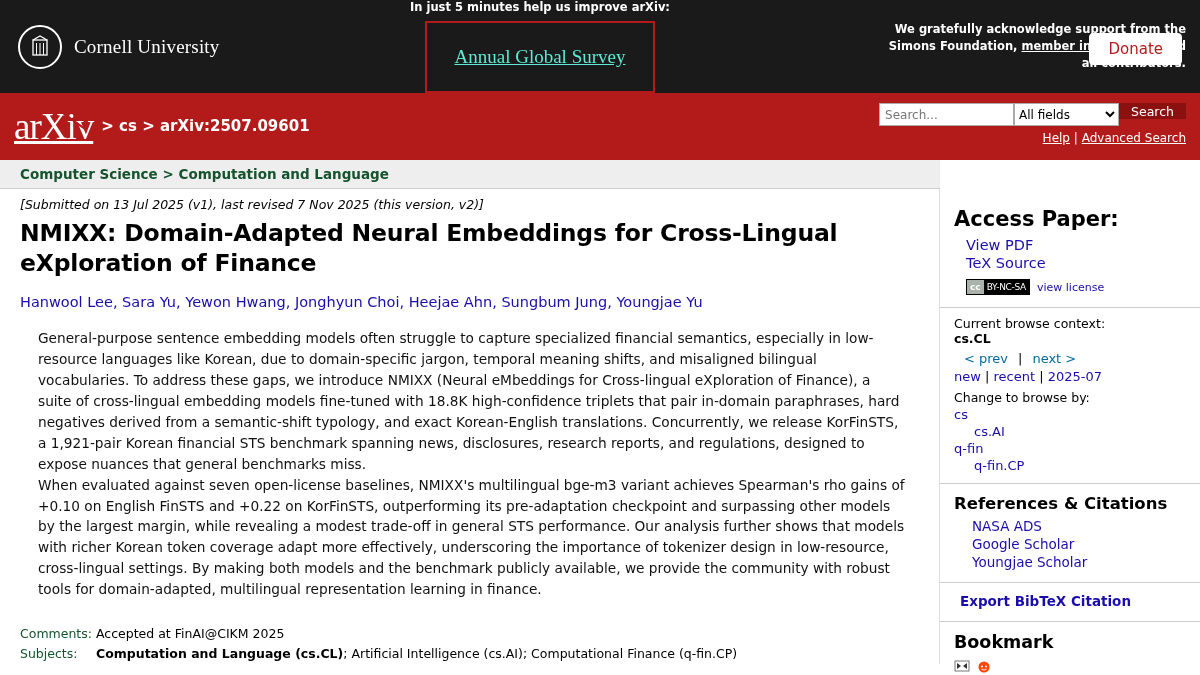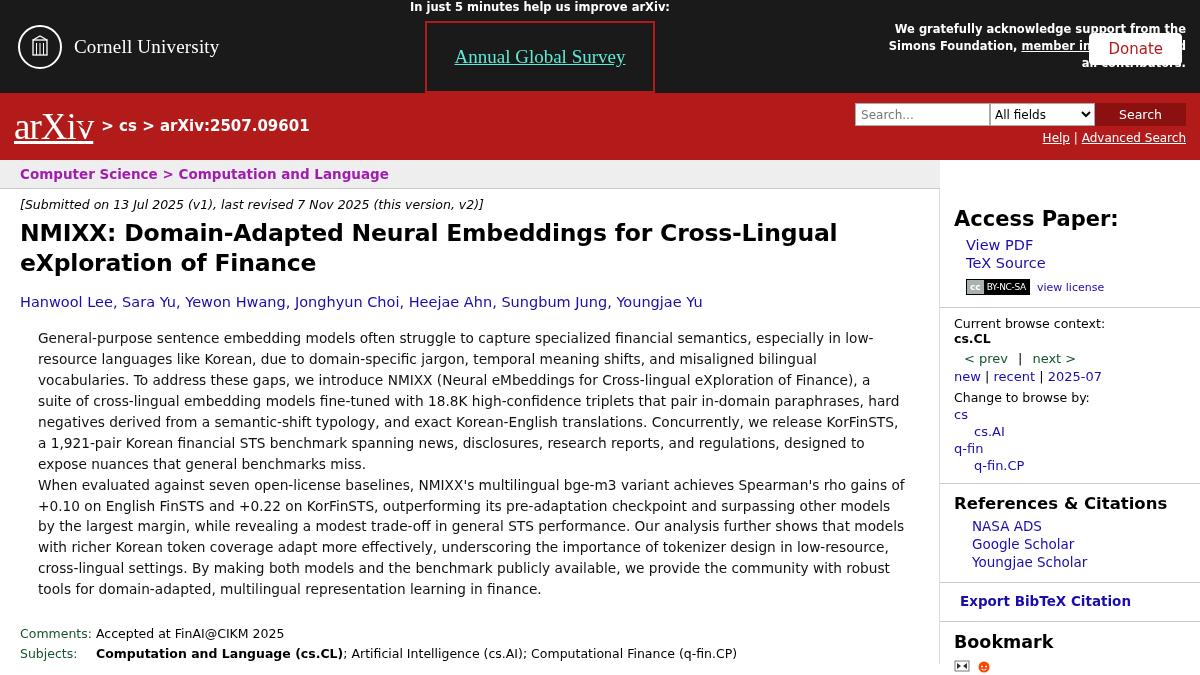--- a/index.html
+++ b/index.html
@@ -136,47 +136,47 @@
   }
   .search-select {
     height: 23px;
     font-size: 12px;
     border: 1px solid #aaa;
     width: 105px;
     font-family: "DejaVu Sans", sans-serif;
     background: #fff;
   }
   .search-btn {
-    height: 23px;
+    height: 16px;
     background: #8b1111;
     color: #ffffff;
     border: 1px solid #8b1111;
     font-size: 12.5px;
-    padding: 0 23px;
+    padding: 0 11px;
     cursor: pointer;
     font-family: "DejaVu Sans", sans-serif;
   }
   .search-links {
     margin-top: 5px;
     font-size: 12px;
     color: #ffffff;
   }
   .search-links a { color: #ffffff; text-decoration: underline; }
 
   
   .subject-bar {
     background: #eeeeee;
     border-bottom: 1px solid #cccccc;
     height: 29px;
     display: flex;
     align-items: center;
     padding-left: 20px;
     font-size: 13.5px;
     font-weight: bold;
-    color: #a21caf;
+    color: #14532d;
     width: 940px;
   }
 
   
   .main-wrap { display: flex; align-items: flex-start; }
   .content {
     width: 940px;
     padding: 0 20px 0 20px;
     border-right: 1px solid #dddddd;
     min-height: 475px;
@@ -259,21 +259,21 @@
   }
   .cc-badge .cc-right {
     background: #000; color: #fff; padding: 0 3px;
     display: flex; align-items: center; letter-spacing: -0.3px;
   }
   .view-license { font-size: 11px; color: #1a0dab; margin-left: 7px; text-decoration: none; }
 
   .browse-label { font-size: 12.5px; color: #000; margin-top: 2px; }
   .browse-ctx { font-size: 12.5px; font-weight: bold; color: #000; margin-bottom: 5px; }
   .nav-line { font-size: 13px; color: #1a0dab; margin: 3px 0 3px 10px; }
-  .nav-line a { color: #14532d; text-decoration: none; }
+  .nav-line a { color: #0369a1; text-decoration: none; }
   .nav-line .sep { color: #000; margin: 0 10px; }
   .nav-line2 { font-size: 13px; color: #1a0dab; margin: 2px 0 6px 0; }
   .nav-line2 a { color: #1a0dab; text-decoration: none; }
   .nav-line2 .bar { color: #000; }
   .change-label { font-size: 12.5px; color: #000; margin-top: 4px; }
   .cat-link { display:block; font-size: 13px; color: #1a0dab; text-decoration: none; margin-top: 2px; }
   .cat-link.indent { margin-left: 20px; }
 
   .refs-title { font-size: 16.5px; font-weight: bold; margin: 4px 0 5px 0; }
   .refs-link { display:block; color:#1a0dab; font-size: 13.5px; text-decoration:none; margin: 2px 0 2px 18px; }

